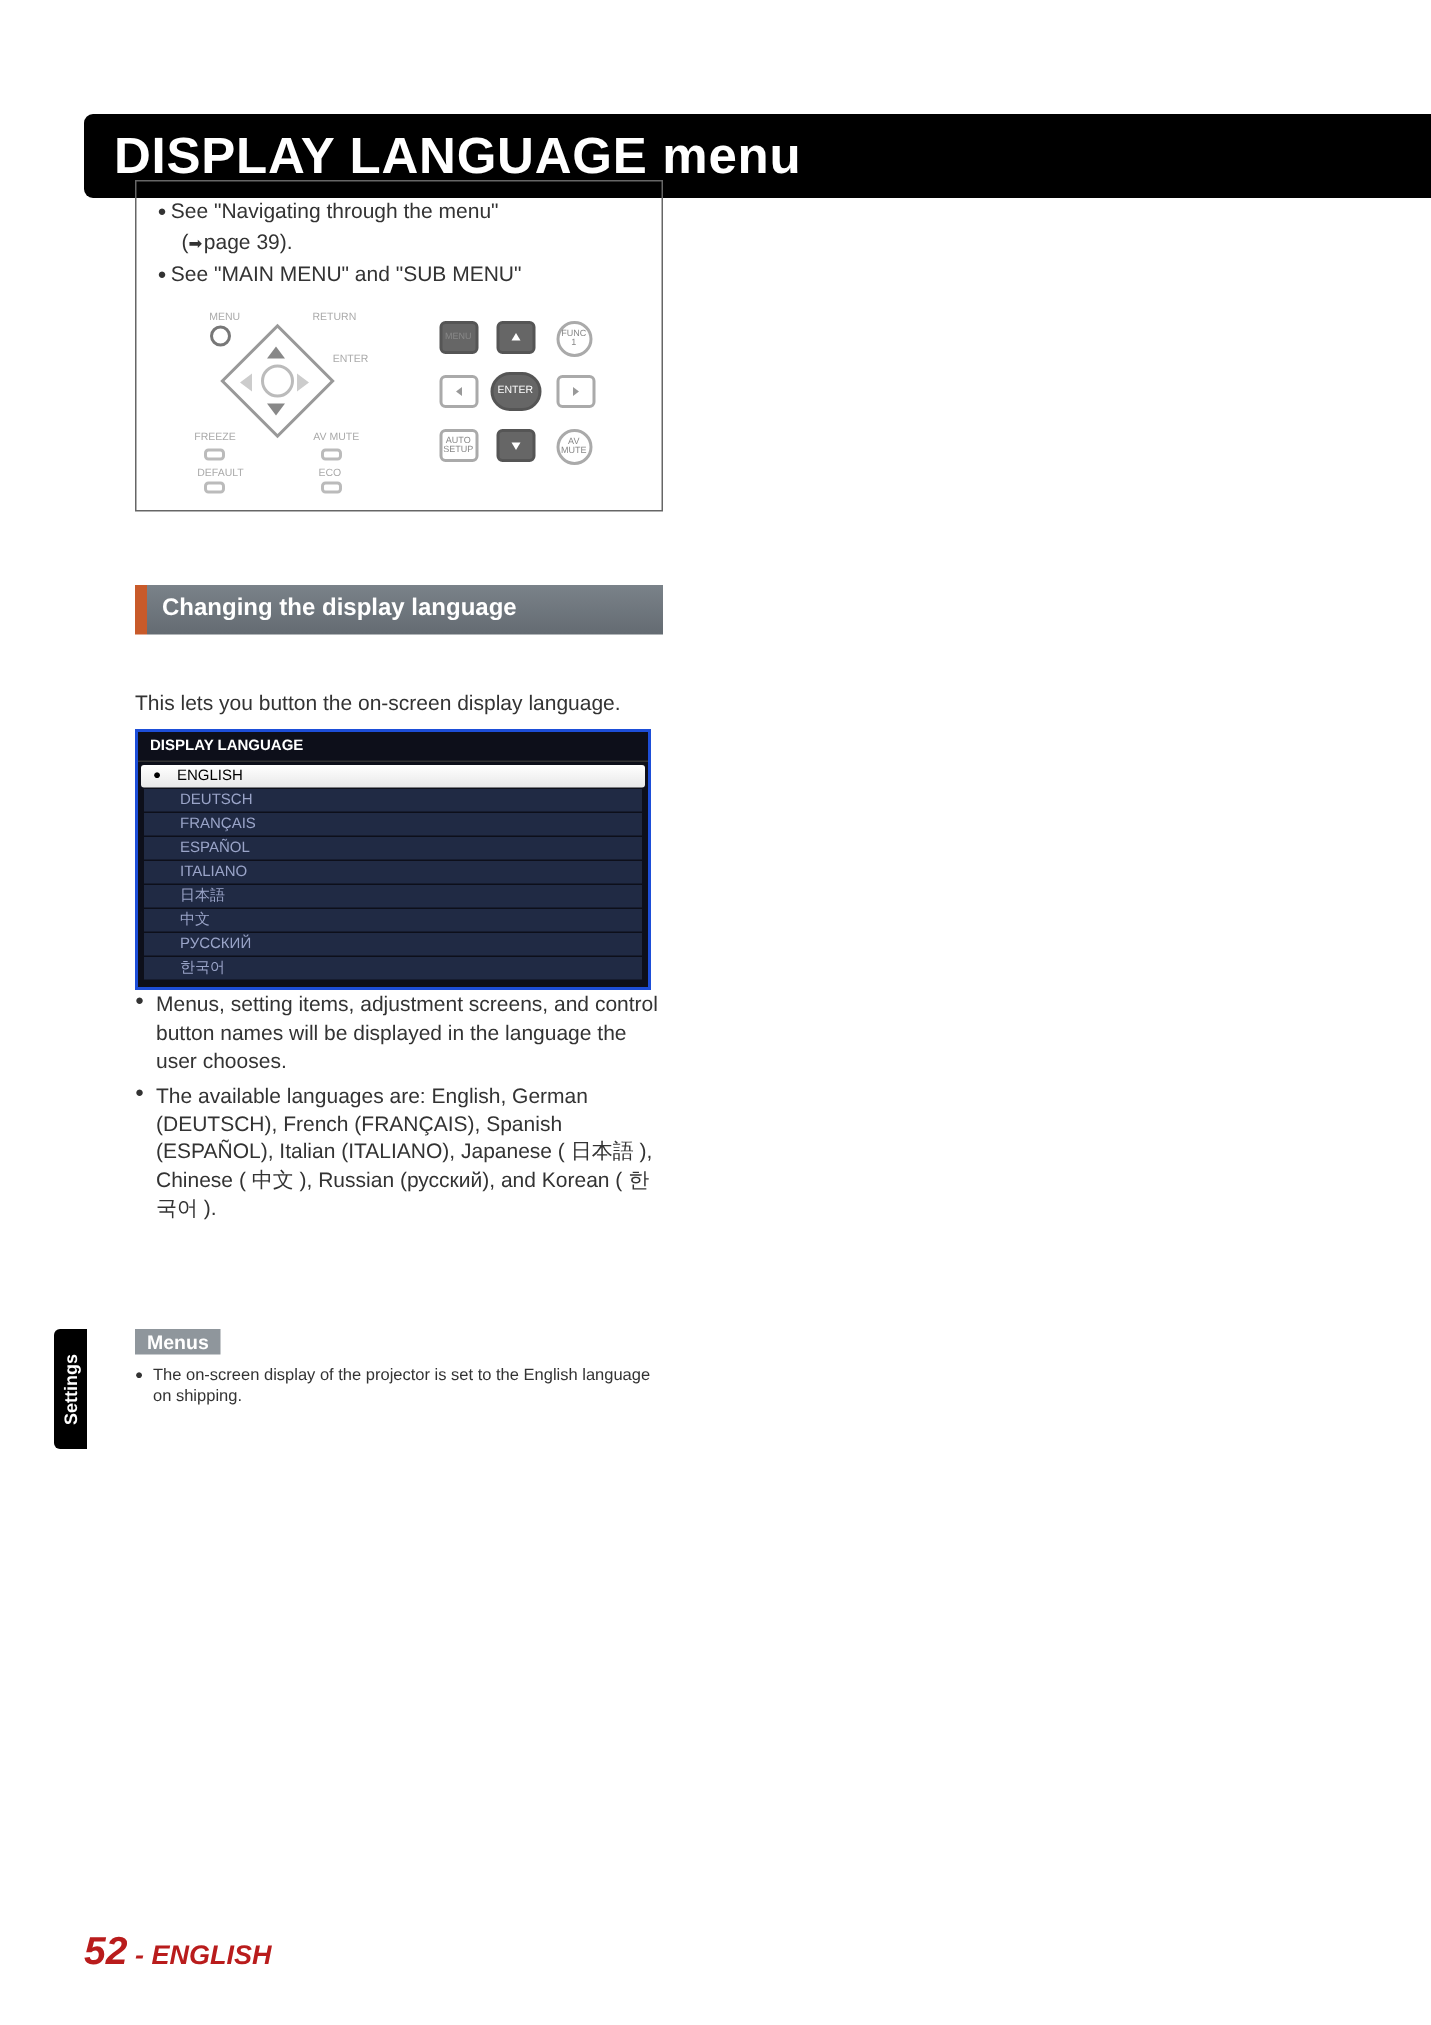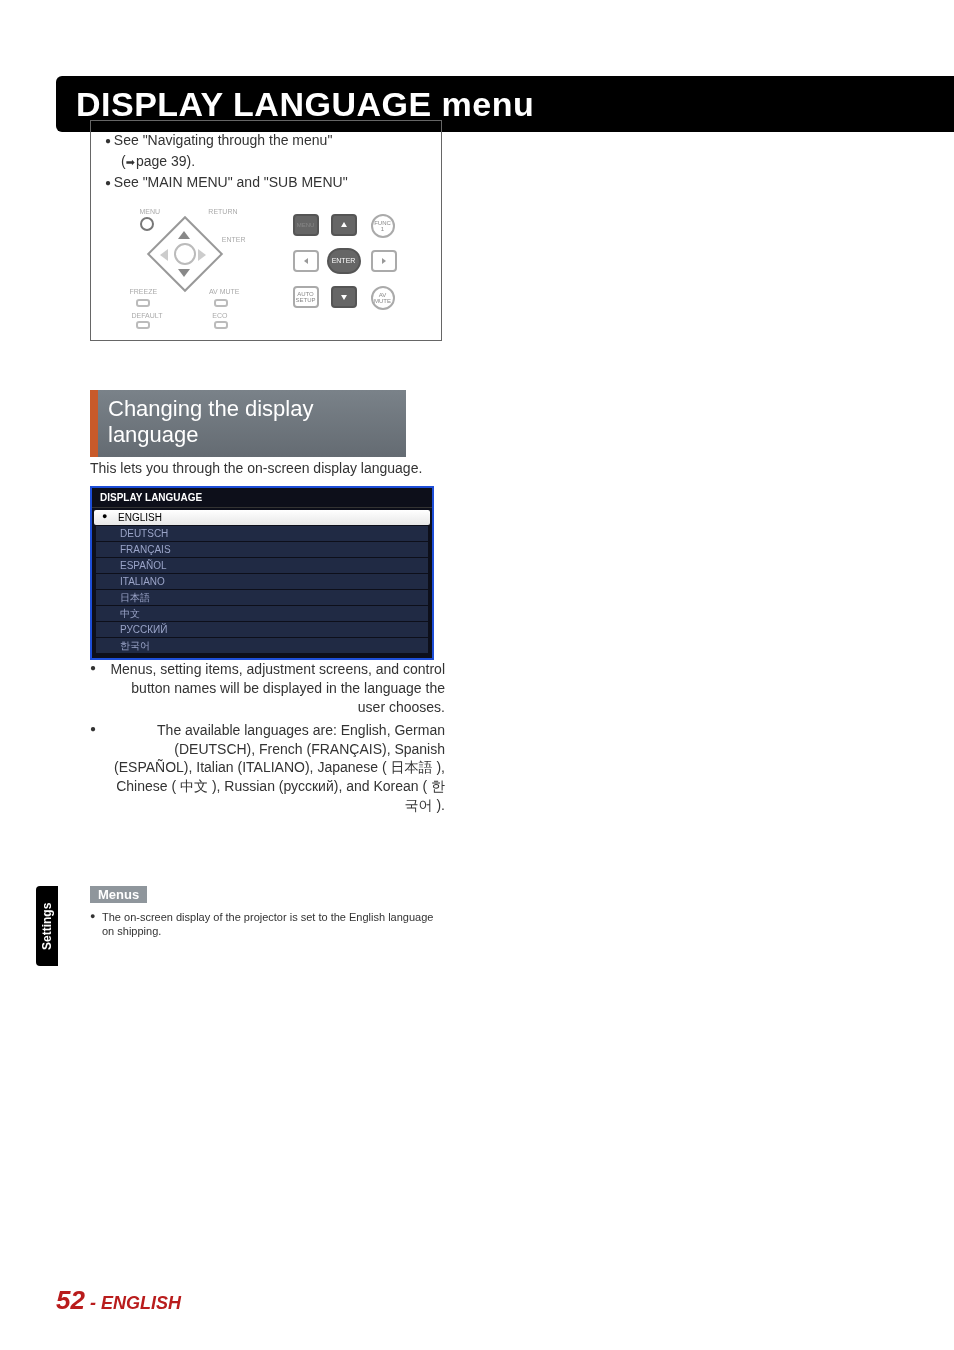--- a/index.html
+++ b/index.html
@@ -100,26 +100,26 @@
   .rbtn.dark svg polygon { fill:#fff; }
   .rbtn svg { width:10px; height:10px; }
   .ctrl-right .r1a{ top:4px; left:6px;}  .ctrl-right .r1b{ top:4px; left:44px;} .ctrl-right .r1c{ top:4px; left:84px;}
   .ctrl-right .r2a{ top:40px; left:6px;} .ctrl-right .r2b{ top:38px; left:40px; width:34px; height:26px; border-radius:13px;} .ctrl-right .r2c{ top:40px; left:84px;}
   .ctrl-right .r3a{ top:76px; left:6px;} .ctrl-right .r3b{ top:76px; left:44px;} .ctrl-right .r3c{ top:76px; left:84px;}
 
   .section-header {
     position: absolute;
     top: 390px;
     left: 90px;
-    width: 316px;
+    width: 352px;
     background: linear-gradient(to bottom, #7a8289, #646b72);
     border-left: 8px solid #c85a2a;
     color: #fff;
-    font-size: 22px;
-    font-weight: normal;
+    font-size: 16px;
+    font-weight: bold;
     padding: 6px 10px 8px 10px;
     line-height: 1.2;
   }
   .intro-text {
     position: absolute;
     top: 460px;
     left: 90px;
     width: 358px;
     font-size: 14px;
   }
@@ -165,21 +165,21 @@
     font-size: 9px;
   }
   .body-list {
     position: absolute;
     top: 660px;
     left: 90px;
     width: 355px;
     font-size: 14px;
     line-height: 1.35;
   }
-  .body-list li { list-style:none; padding-left: 14px; position:relative; margin-bottom: 4px; text-align: right;}
+  .body-list li { list-style:none; padding-left: 14px; position:relative; margin-bottom: 4px;}
   .body-list li::before { content:"●"; position:absolute; left:0; top:1px; font-size:10px;}
   .note-label {
     position: absolute;
     top: 886px;
     left: 90px;
     background: #8f969c;
     color: #fff;
     font-size: 13px;
     font-weight: bold;
     padding: 1px 8px;
@@ -279,21 +279,21 @@
             <polygon points="2,3 8,3 5,8"></polygon>
           </svg>
         </div>
       <div class="rbtn round r3c">AV MUTE</div>
     </div>
   </div>
 </div>
 
 <div class="section-header">Changing the display language</div>
 
-<div class="intro-text">This lets you through the on-screen display language.</div>
+<div class="intro-text">This lets you button the on-screen display language.</div>
 
 <div class="lang-box">
   <div class="lang-box-header">DISPLAY LANGUAGE</div>
   <div class="lang-list" id="lang-list">
       <div class="lang-item selected">ENGLISH</div>
       <div class="lang-item">DEUTSCH</div>
       <div class="lang-item">FRANÇAIS</div>
       <div class="lang-item">ESPAÑOL</div>
       <div class="lang-item">ITALIANO</div>
       <div class="lang-item">日本語</div>

